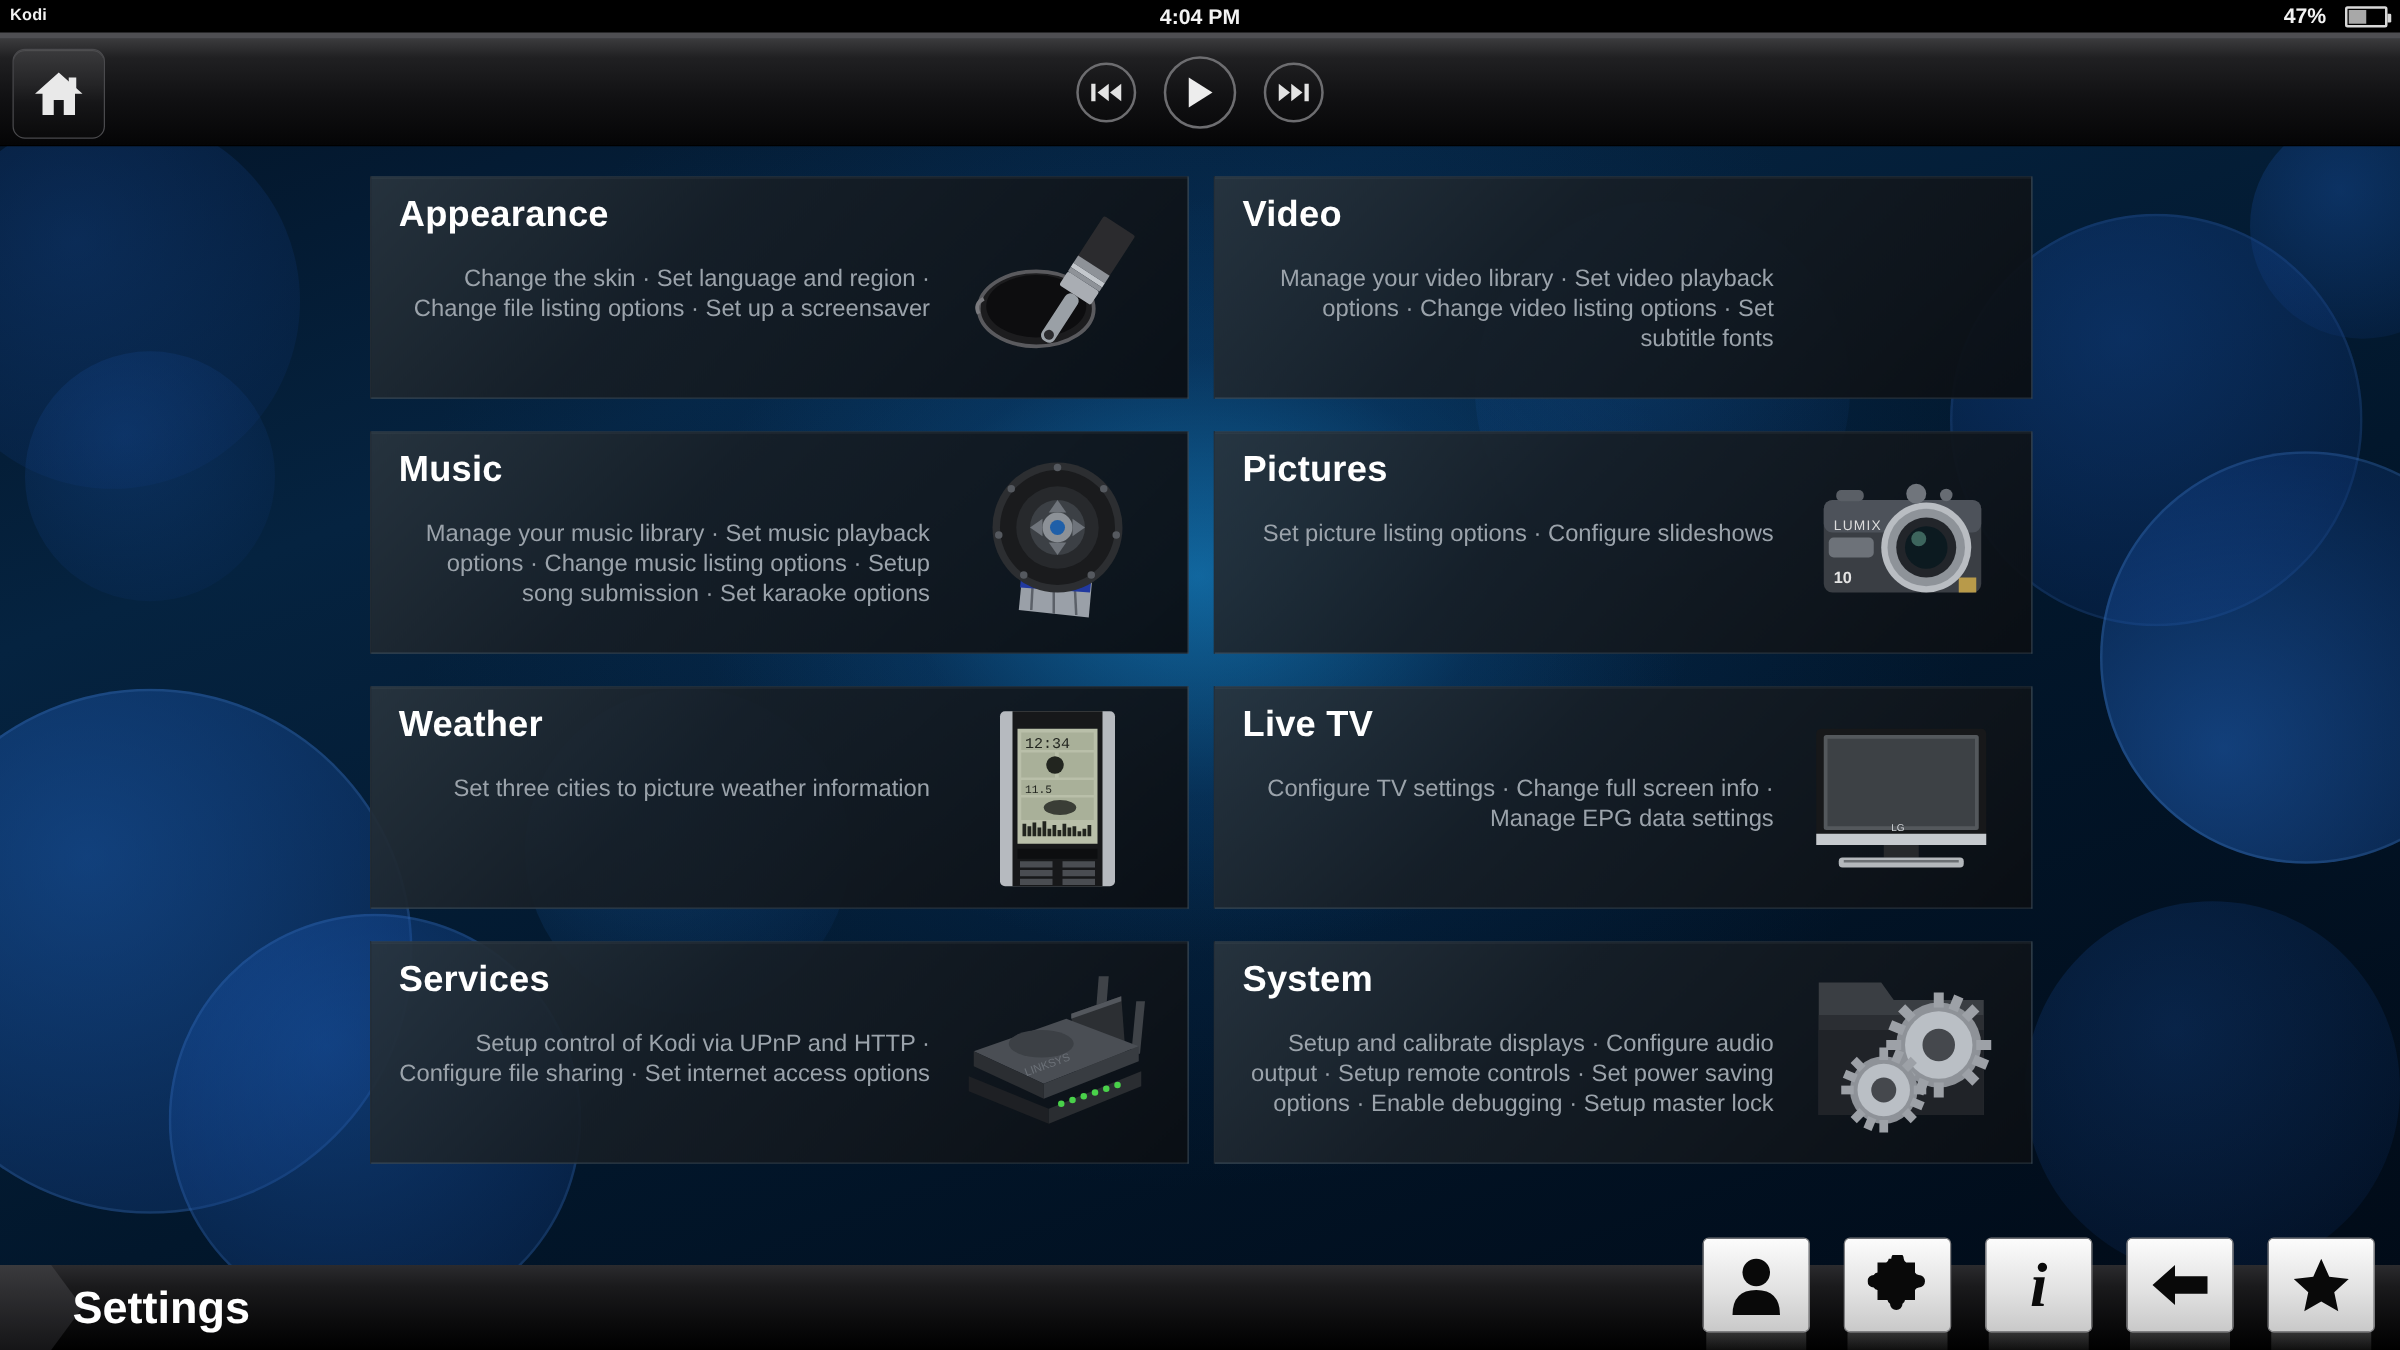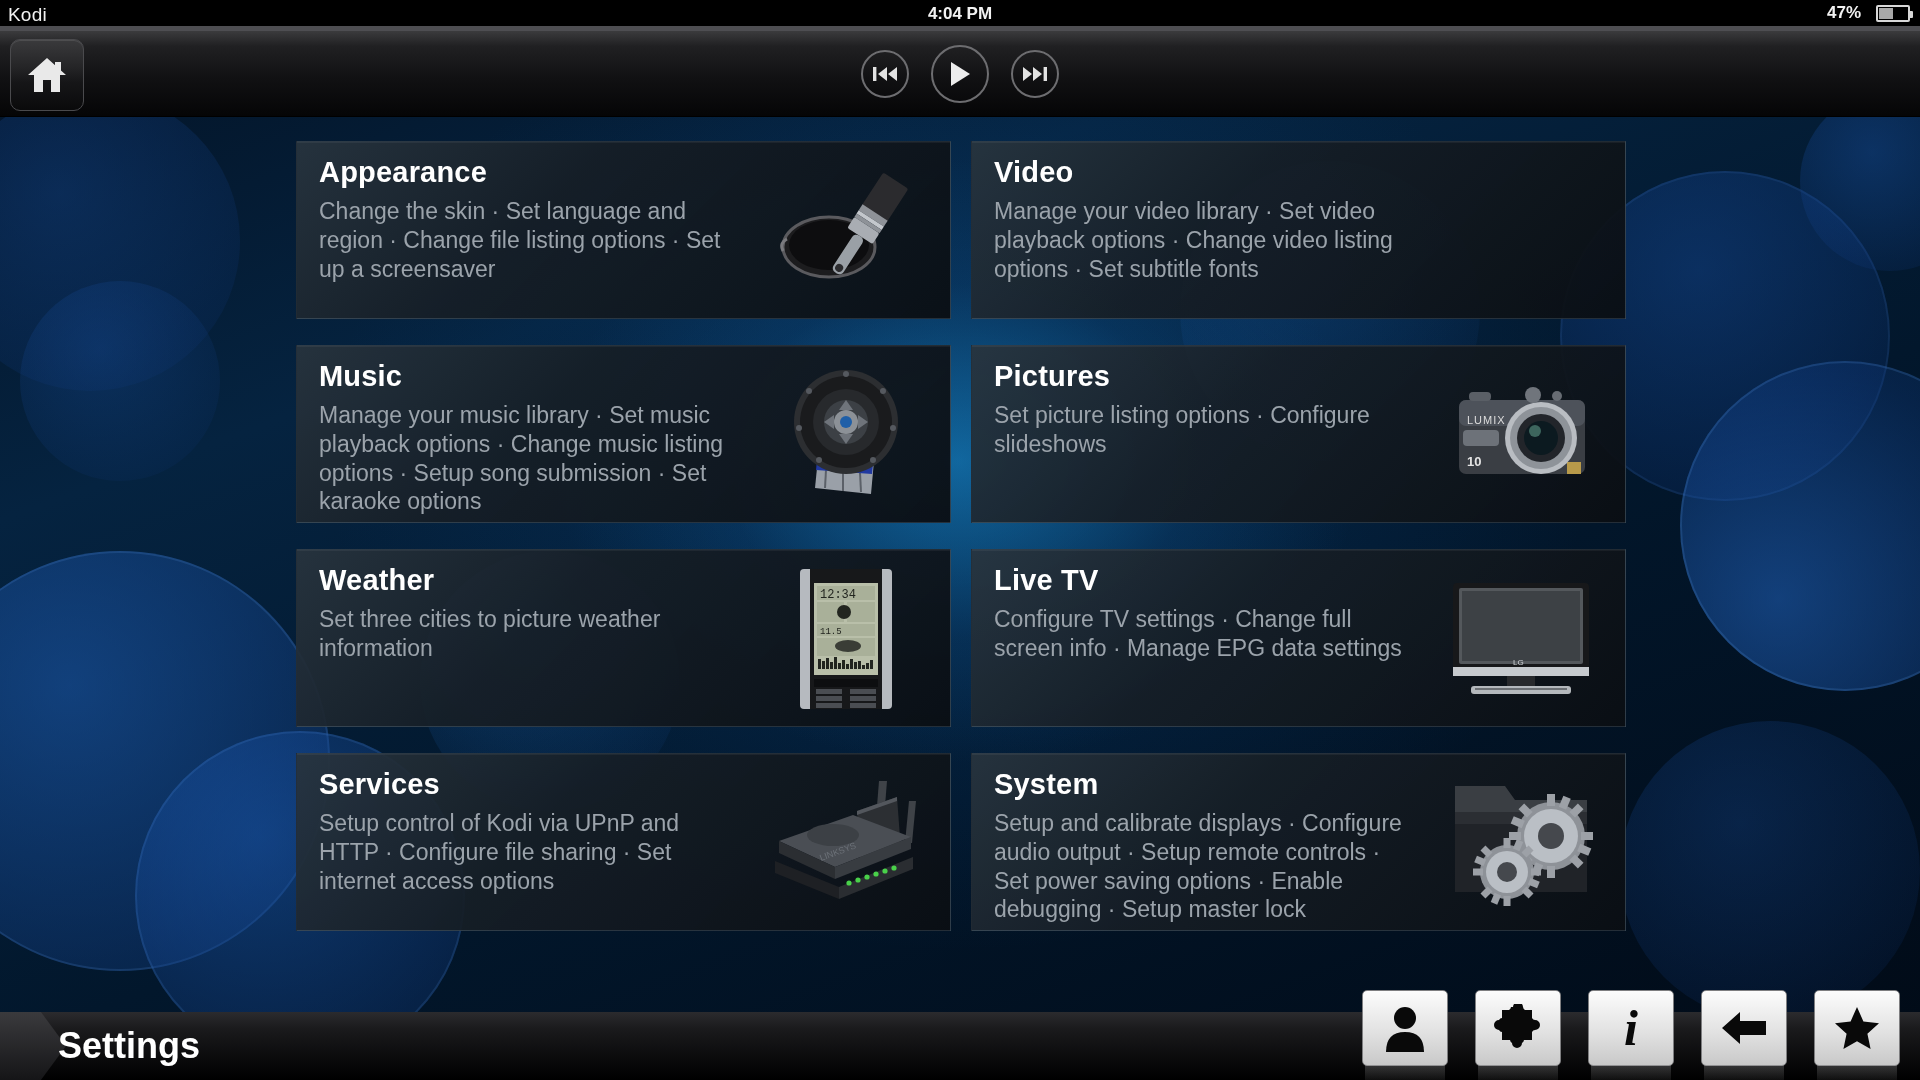--- a/index.html
+++ b/index.html
@@ -4,21 +4,21 @@
 <style>
   * { margin:0; padding:0; box-sizing:border-box; }
   html,body { width:1920px; height:1080px; overflow:hidden; background:#000; }
   body { font-family:"Liberation Sans", sans-serif; }
 
   
   .statusbar{
     position:absolute; left:0; top:0; width:1920px; height:26px;
     background:#000; color:#f2f2f2; z-index:40;
   }
-  .sb-app{ position:absolute; left:8px; top:4px; font-size:19px; font-weight:normal;
+  .sb-app{ position:absolute; left:8px; top:4px; font-size:13px; font-weight:bold;
            letter-spacing:.2px; }
   .sb-clock{ position:absolute; left:0; right:0; top:4px; text-align:center;
              font-size:17px; font-weight:bold; }
   .sb-right{ position:absolute; right:10px; top:3px; display:flex; align-items:center; gap:15px; }
   .sb-batt-pct{ font-size:17px; font-weight:bold; }
   .batt{ position:relative; width:34px; height:17px; border:2px solid #d8d8d8;
          border-radius:2px; }
   .batt::after{ content:""; position:absolute; right:-5px; top:4px; width:3px; height:7px;
                 background:#d8d8d8; border-radius:0 1px 1px 0; }
   .batt-fill{ position:absolute; left:1px; top:1px; bottom:1px; width:45%;
@@ -55,24 +55,24 @@
   .tbtn.sm{ width:48px; height:48px; }
   .tbtn.lg{ width:58px; height:58px; }
 
   
   .grid{ position:absolute; left:296px; top:141px; width:1330px; height:790px;
          display:grid; grid-template-columns:655px 655px; grid-template-rows:repeat(4,178px);
          column-gap:20px; row-gap:26px; z-index:20; }
   .tile{ position:relative; overflow:hidden;
          background:linear-gradient(135deg, rgba(40,52,62,.93) 0%, rgba(22,30,38,.93) 38%, rgba(10,14,19,.95) 100%);
          border:1px solid rgba(120,140,160,.22);
-         box-shadow:inset 0 1px 0 rgba(255,255,255,.05); }
+         box-shadow:inset 0 1px 0 rgba(255,255,255,.05);text-align:right; }
   .tile-title{ position:absolute; left:22px; top:14px; font-size:29px; font-weight:bold;
                color:#ffffff; letter-spacing:.2px; }
-  .tile-desc{ position:absolute; left:22px; top:55px; width:425px; font-size:23px;
+  .tile-desc{ position:absolute; left:22px; top:70px; width:425px; font-size:19px;
               line-height:1.25; color:#9ba3ab; }
   .tile-icon{ position:absolute; right:14px; top:50%; transform:translateY(-50%);
               width:180px; height:150px; display:flex; align-items:center; justify-content:center; }
 
   
   .bottombar{ position:absolute; left:0; bottom:0; width:1920px; height:68px; z-index:30;
               background:linear-gradient(180deg,#2b2b2e 0%,#1a1a1c 25%,#0a0a0b 70%,#000 100%); }
   .bb-chevron{ position:absolute; left:0; top:0; width:66px; height:68px;
                background:linear-gradient(180deg,#3a3a3d,#151517);
                clip-path:polygon(0 0,62% 0,100% 50%,62% 100%,0 100%); }

